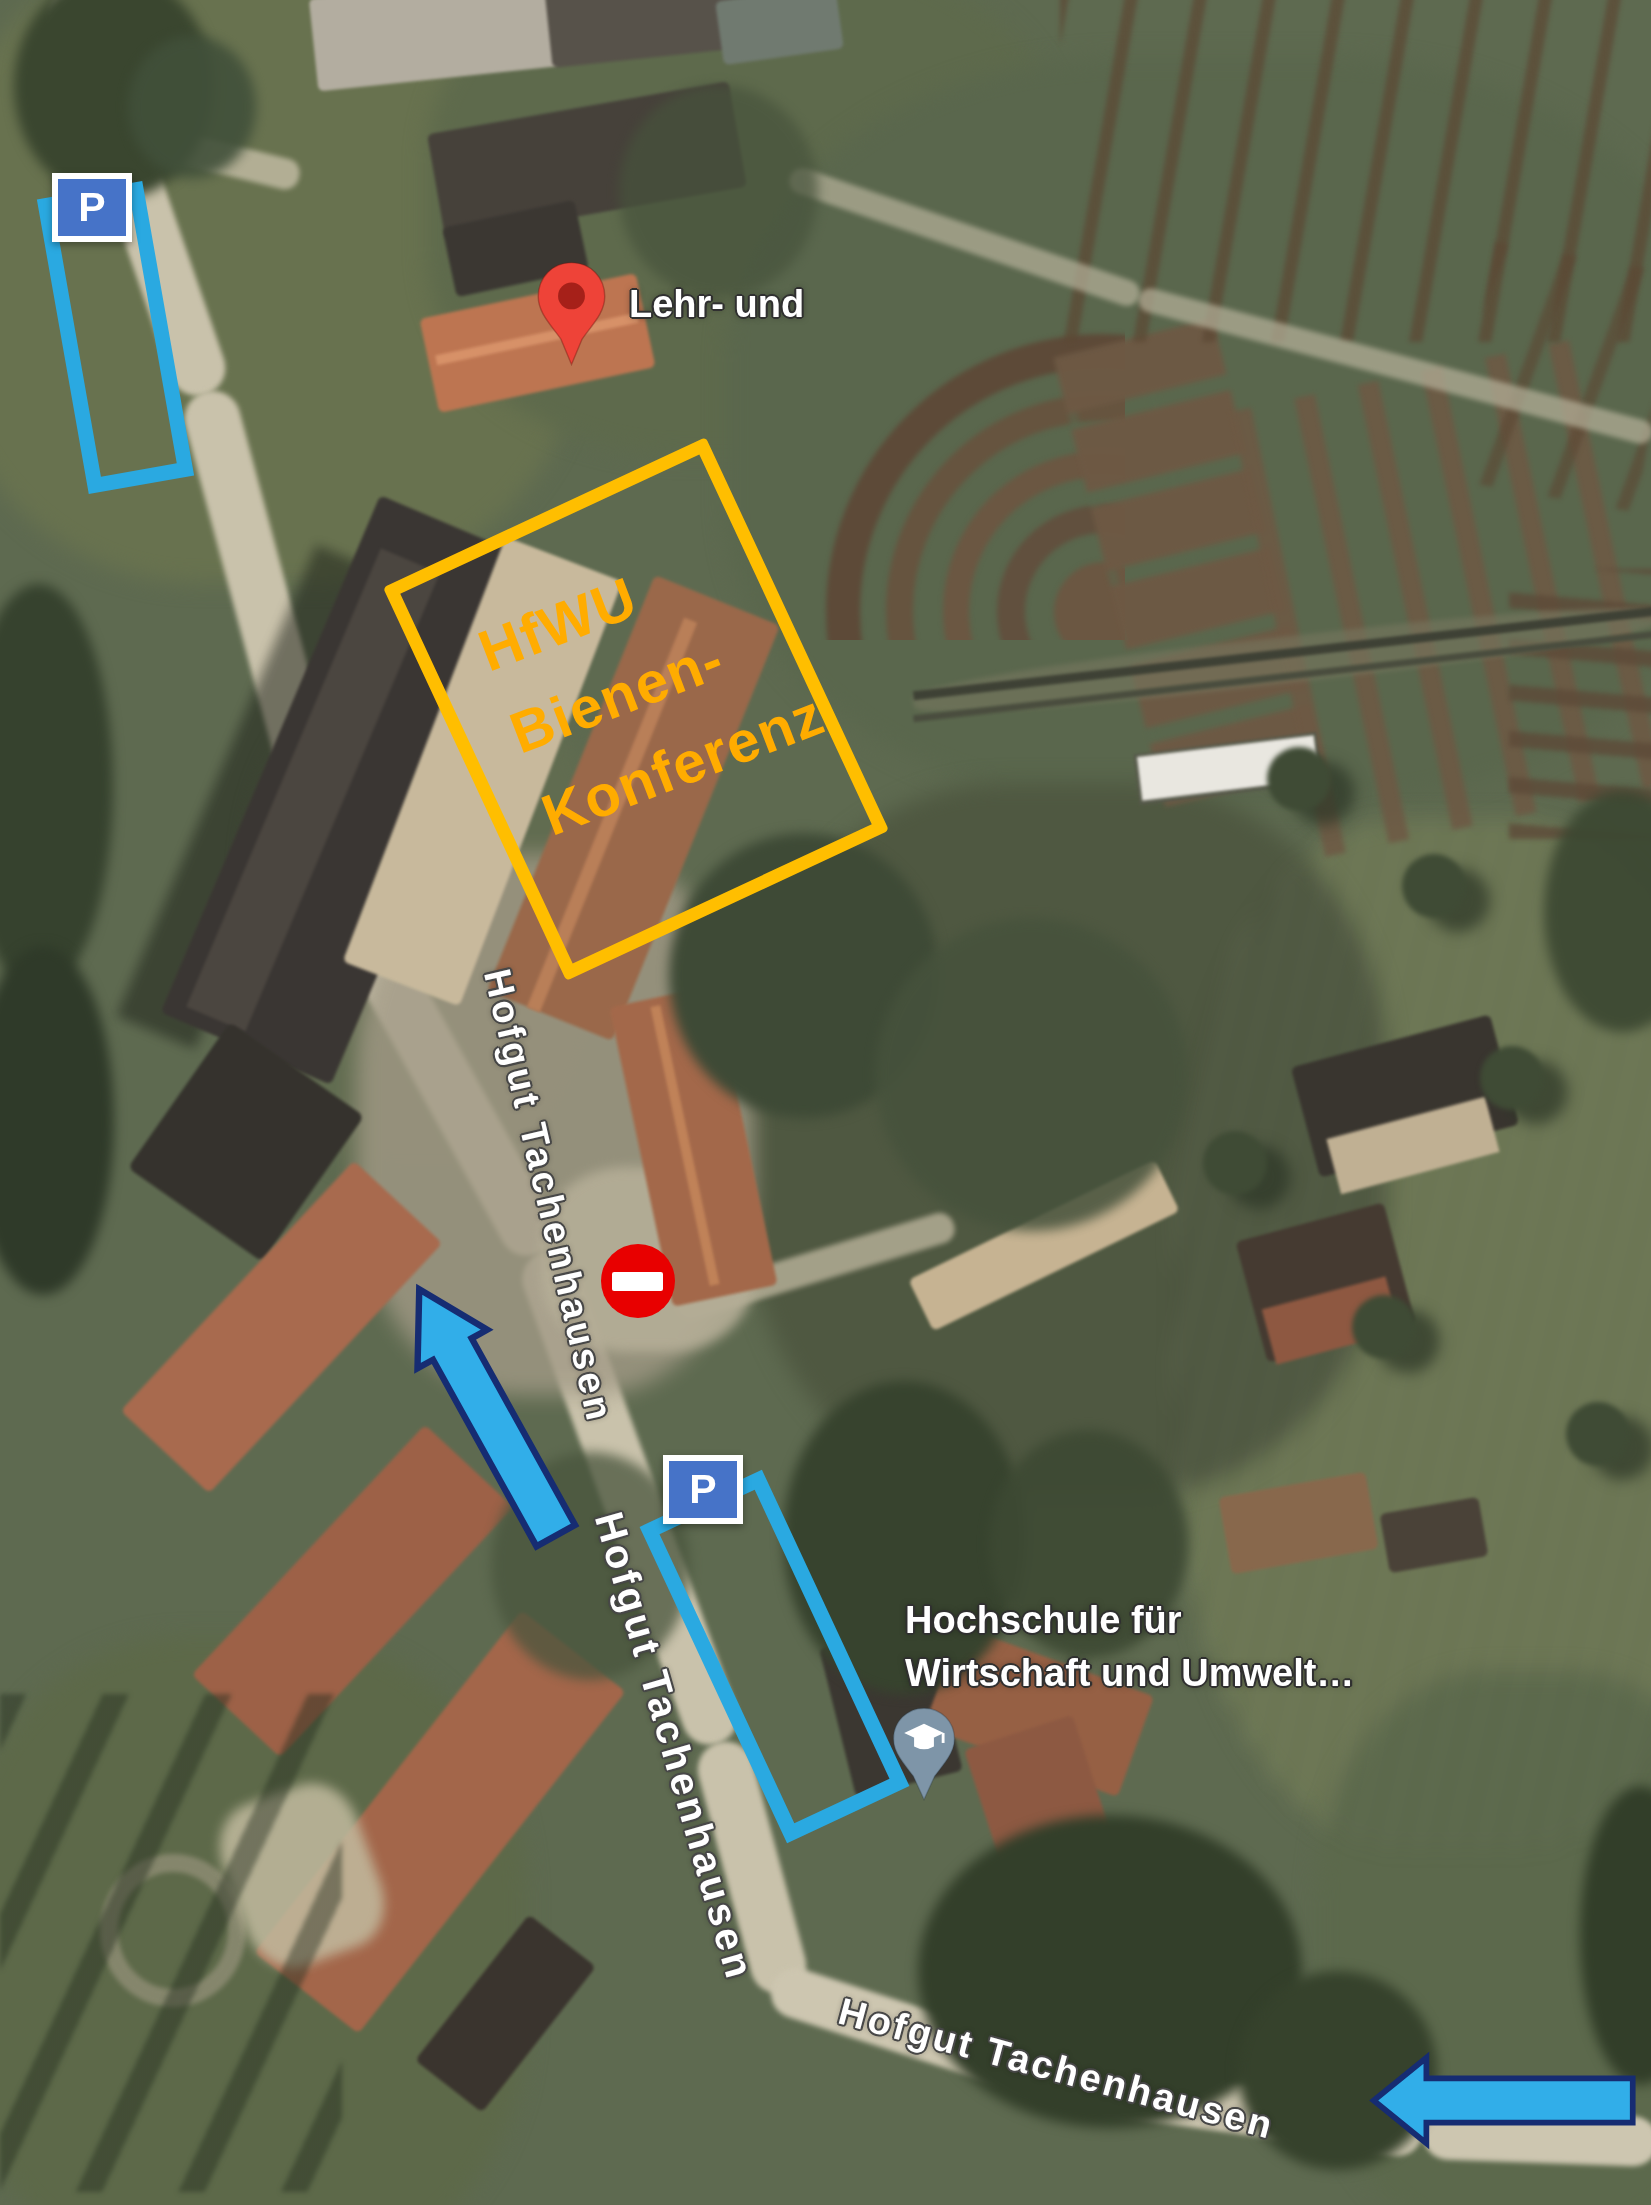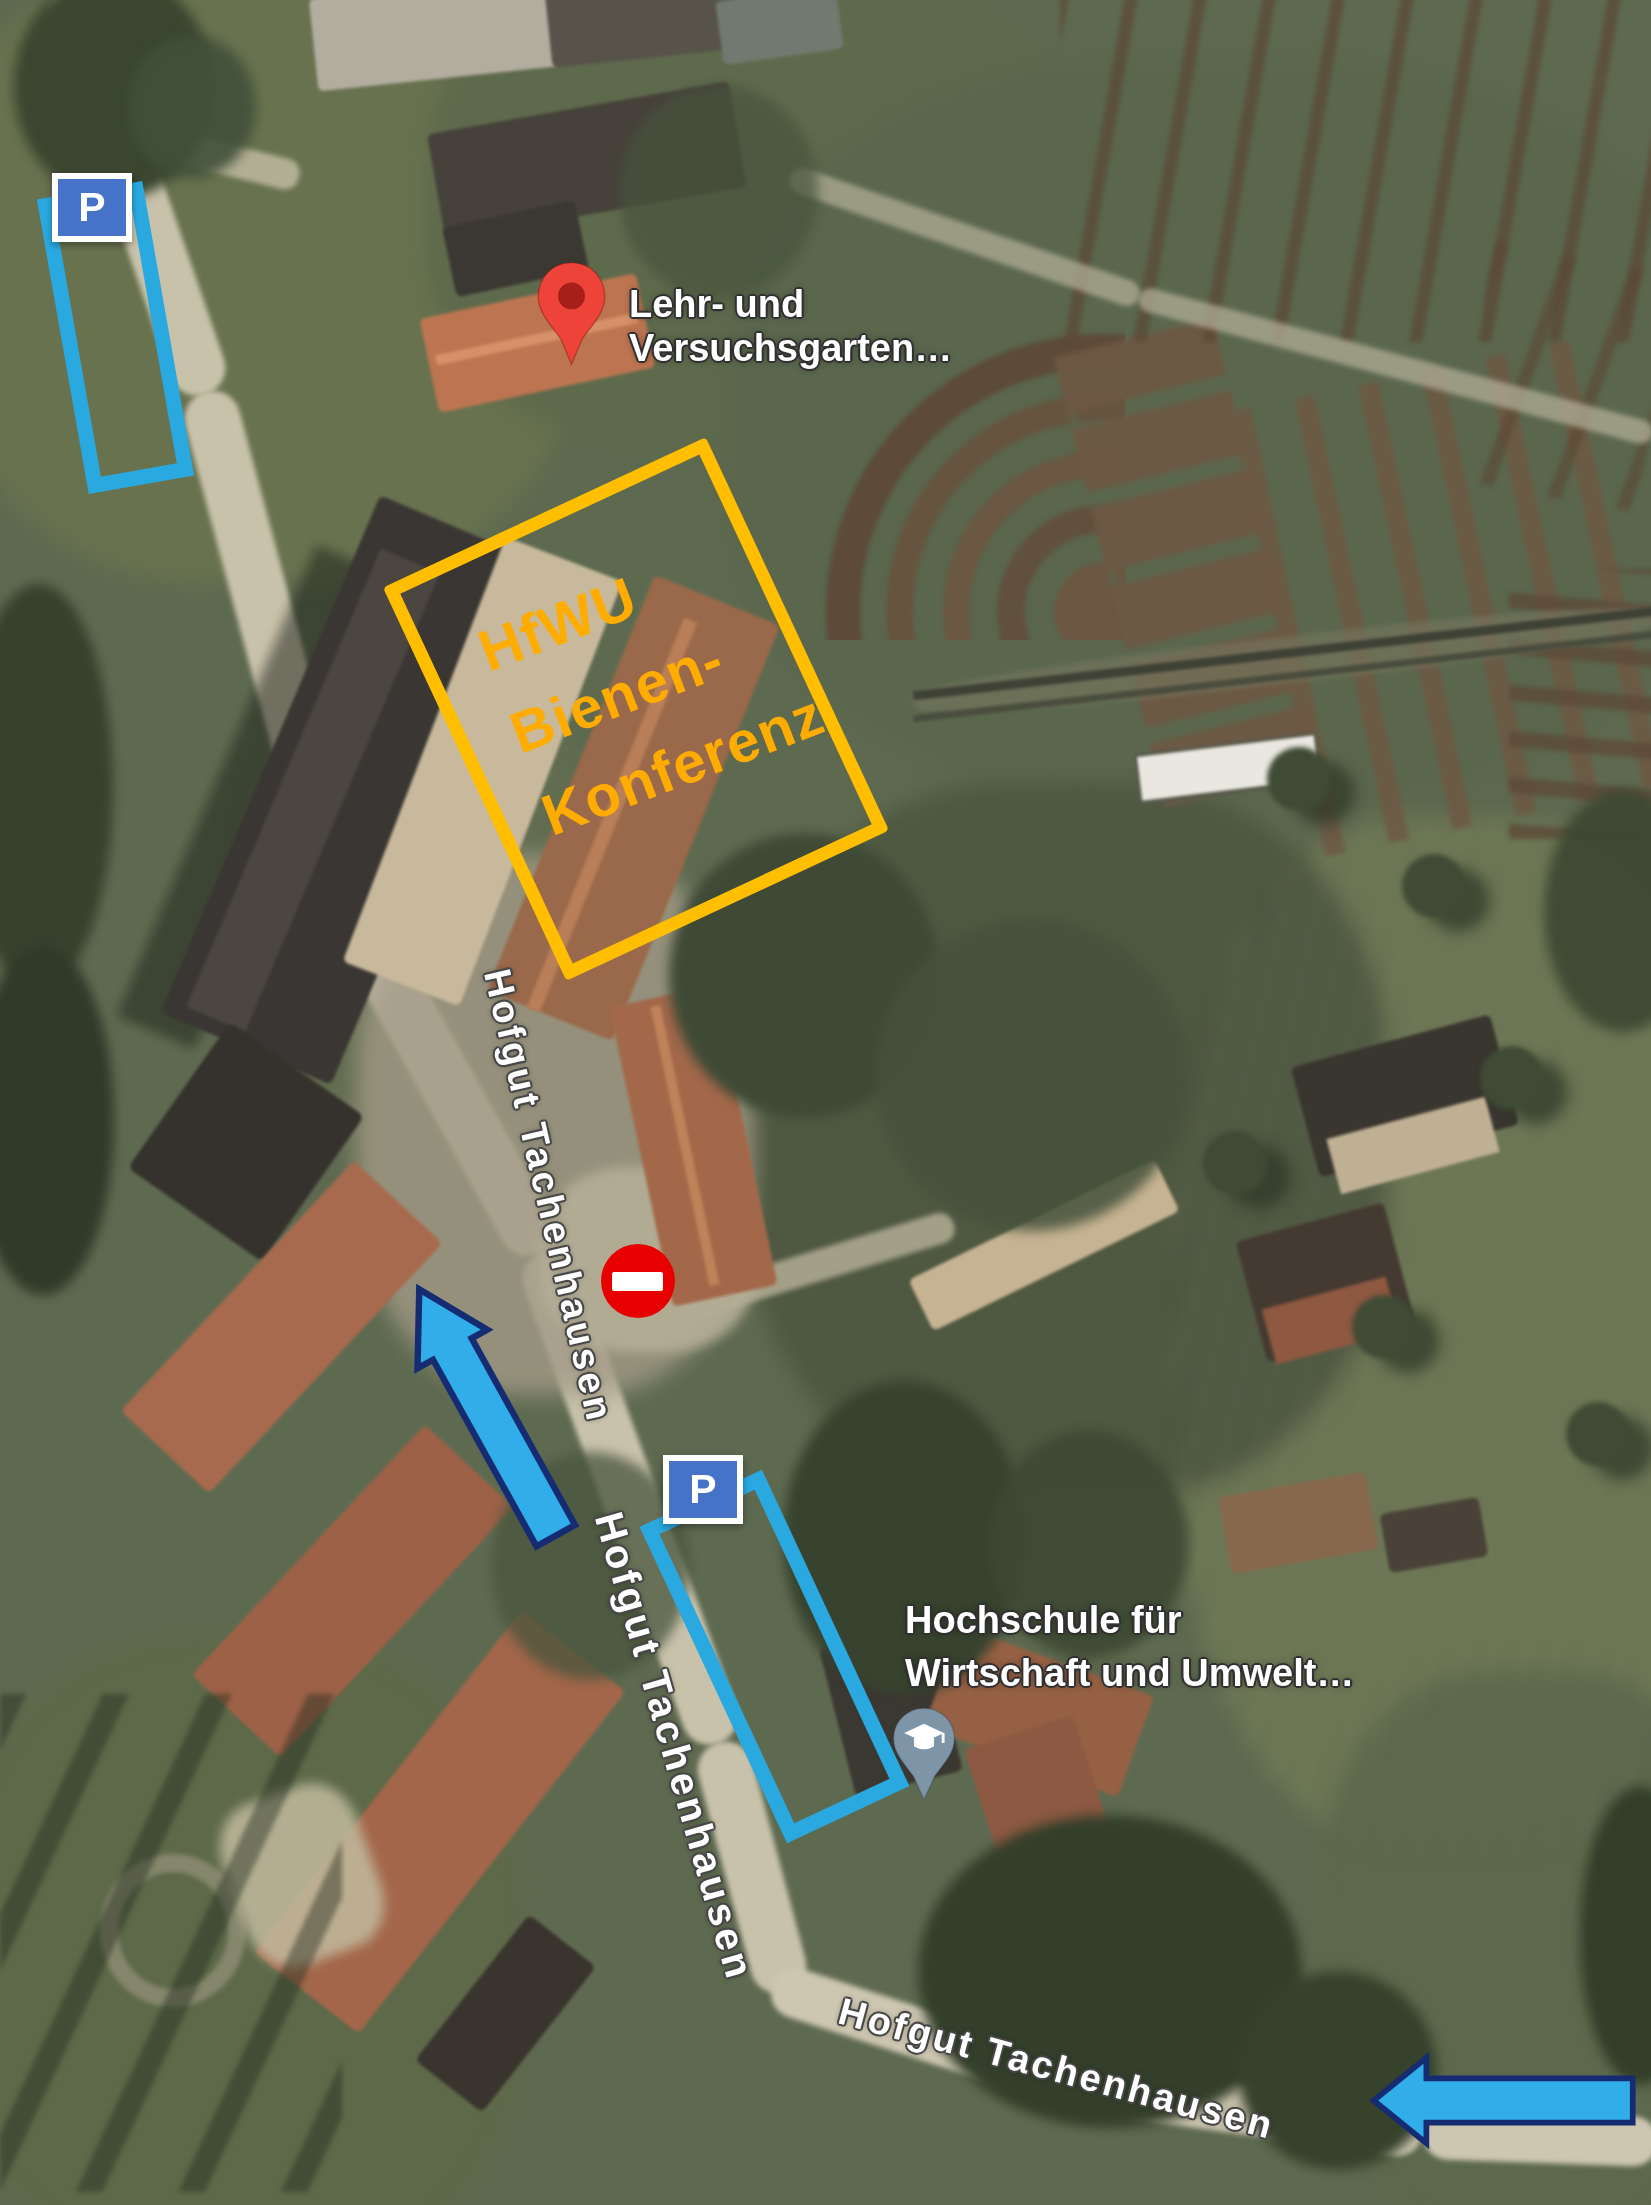--- a/index.html
+++ b/index.html
@@ -153,21 +153,20 @@
 
   <div class="lbl" style="left:517px;top:965px;font-size:38px;letter-spacing:3.6px;transform:rotate(77deg);">Hofgut Tachenhausen</div>
   <div class="lbl" style="left:629px;top:1507px;font-size:40px;letter-spacing:3.6px;transform:rotate(74deg);">Hofgut Tachenhausen</div>
   <div class="lbl" style="left:845px;top:1990px;font-size:38px;letter-spacing:2.8px;transform:rotate(15deg);">Hofgut Tachenhausen</div>
 
   <svg style="left:534px;top:258px;" width="75" height="114" viewBox="0 0 106 160">
     <path d="M53,6 C26,6 6,27 6,54 C6,76 22,92 38,114 L53,150 L68,114 C84,92 100,76 100,54 C100,27 80,6 53,6 Z" fill="#EE4338" stroke="rgba(110,20,12,.4)" stroke-width="2"></path>
     <circle cx="53" cy="53" r="19" fill="#A62019"></circle>
   </svg>
   <div class="poilbl" style="left:629px;top:278px;">Lehr- und</div>
-  <div class="poilbl" style="left:629px;top:322px;">Versuchsgarten…</div>
 
   <svg style="left:890px;top:1705px;" width="68" height="100" viewBox="0 0 96 140">
     <path d="M48,4 C24,4 5,23 5,47 C5,67 19,81 33,100 L48,133 L63,100 C77,81 91,67 91,47 C91,23 72,4 48,4 Z" fill="#7E95A8" stroke="rgba(40,55,70,.3)" stroke-width="2"></path>
     <path d="M48,26 L76,39 L48,52 L20,39 Z" fill="#fff"></path>
     <path d="M34,45 L62,45 L62,58 Q48,66 34,58 Z" fill="#fff"></path>
     <rect x="73" y="39" width="4" height="14" fill="#fff"></rect>
   </svg>
   <div class="poilbl" style="left:905px;top:1594px;">Hochschule für</div>
   <div class="poilbl" style="left:905px;top:1647px;">Wirtschaft und Umwelt…</div>
 

